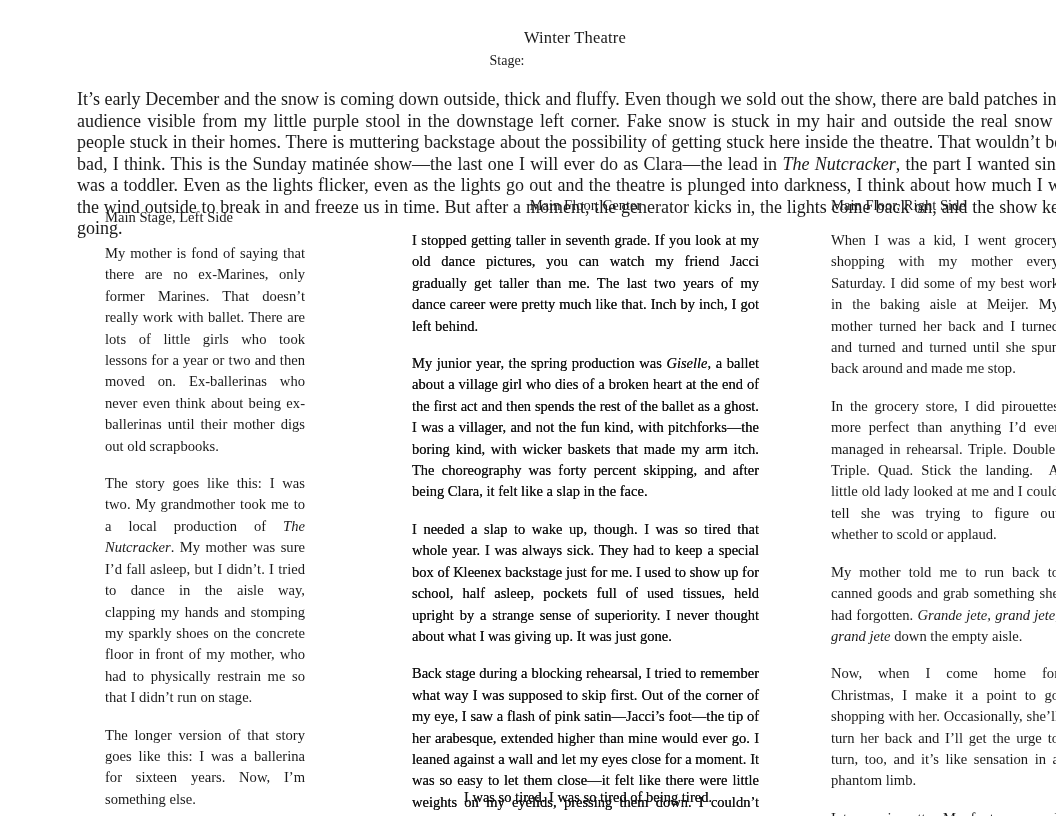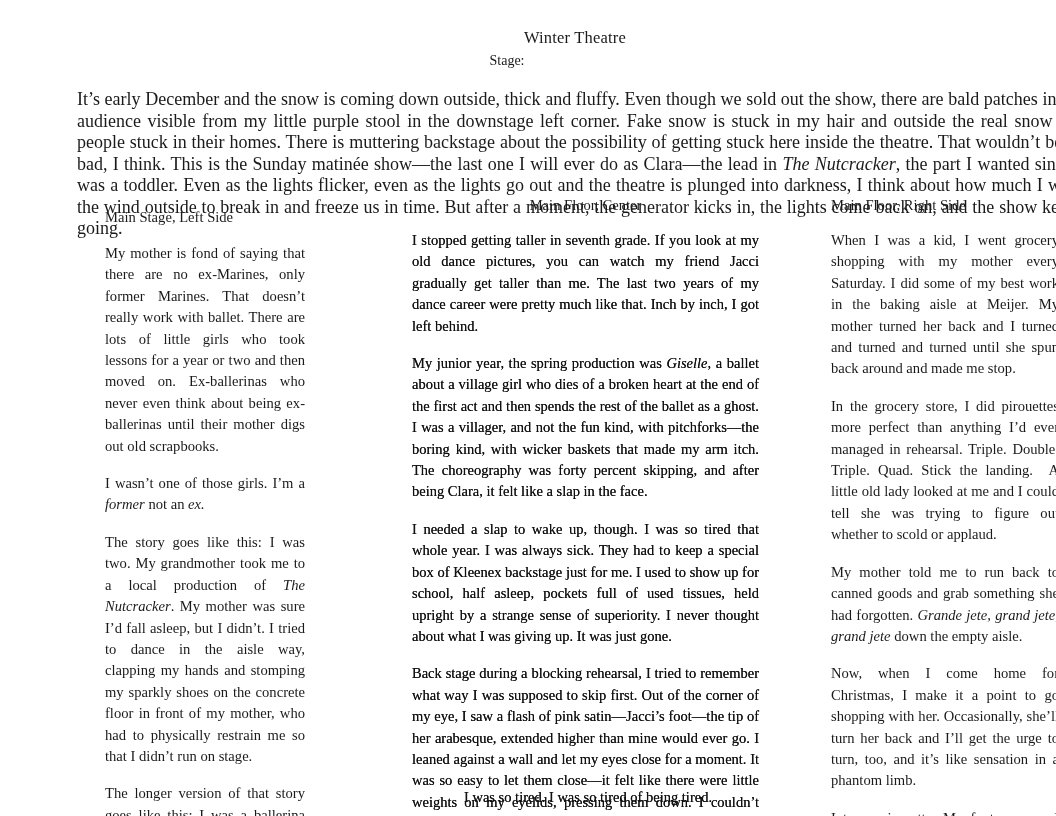--- a/index.html
+++ b/index.html
@@ -132,21 +132,20 @@
   <div id="intro">It’s early December and the snow is coming down outside, thick and fluffy. Even though we sold out the show, there are bald patches in the audience visible from my little purple stool in the downstage left corner. Fake snow is stuck in my hair and outside the real snow has people stuck in their homes. There is muttering backstage about the possibility of getting stuck here inside the theatre. That wouldn’t be so bad, I think. This is the Sunday matinée show—the last one I will ever do as Clara—the lead in <i>The Nutcracker</i>, the part I wanted since I was a toddler. Even as the lights flicker, even as the lights go out and the theatre is plunged into darkness, I think about how much I want the wind outside to break in and freeze us in time. But after a moment, the generator kicks in, the lights come back on, and the show keeps going.</div>
 
   <div class="col-head" id="head-left">Main Stage, Left Side</div>
 
   <div class="col-head" id="head-center">Main Floor, Center</div>
 
   <div class="col-head" id="head-right">Main Floor, Right Side</div>
 
   <div class="col" id="col-left">
       <p>My mother is fond of saying that there are no ex-Marines, only former Marines. That doesn’t really work with ballet. There are lots of little girls who took lessons for a year or two and then moved on. Ex-ballerinas who never even think about being ex-ballerinas until their mother digs out old scrapbooks.</p>
-      <p>I wasn’t one of those girls. I’m a <i>former</i> not an <i>ex.</i></p>
       <p>The story goes like this: I was two. My grandmother took me to a local production of <i>The Nutcracker</i>. My mother was sure I’d fall asleep, but I didn’t. I tried to dance in the aisle way, clapping my hands and stomping my sparkly shoes on the concrete floor in front of my mother, who had to physically restrain me so that I didn’t run on stage.</p>
       <p>The longer version of that story goes like this: I was a ballerina for sixteen years. Now, I’m something else.</p>
     </div>
 
   <div class="col" id="col-center">
       <p>I stopped getting taller in seventh grade. If you look at my old dance pictures, you can watch my friend Jacci gradually get taller than me. The last two years of my dance career were pretty much like that. Inch by inch, I got left behind.</p>
       <p>My junior year, the spring production was <i>Giselle,</i> a ballet about a village girl who dies of a broken heart at the end of the first act and then spends the rest of the ballet as a ghost. I was a villager, and not the fun kind, with pitchforks—the boring kind, with wicker baskets that made my arm itch. The choreography was forty percent skipping, and after being Clara, it felt like a slap in the face.</p>
       <p>I needed a slap to wake up, though. I was so tired that whole year. I was always sick. They had to keep a special box of Kleenex backstage just for me. I used to show up for school, half asleep, pockets full of used tissues, held upright by a strange sense of superiority. I never thought about what I was giving up. It was just gone.</p>
       <p>Back stage during a blocking rehearsal, I tried to remember what way I was supposed to skip first. Out of the corner of my eye, I saw a flash of pink satin—Jacci’s foot—the tip of her arabesque, extended higher than mine would ever go. I leaned against a wall and let my eyes close for a moment. It was so easy to let them close—it felt like there were little weights on my eyelids, pressing them down. I couldn’t think about the steps. My brain had frozen over.</p>
     </div>

